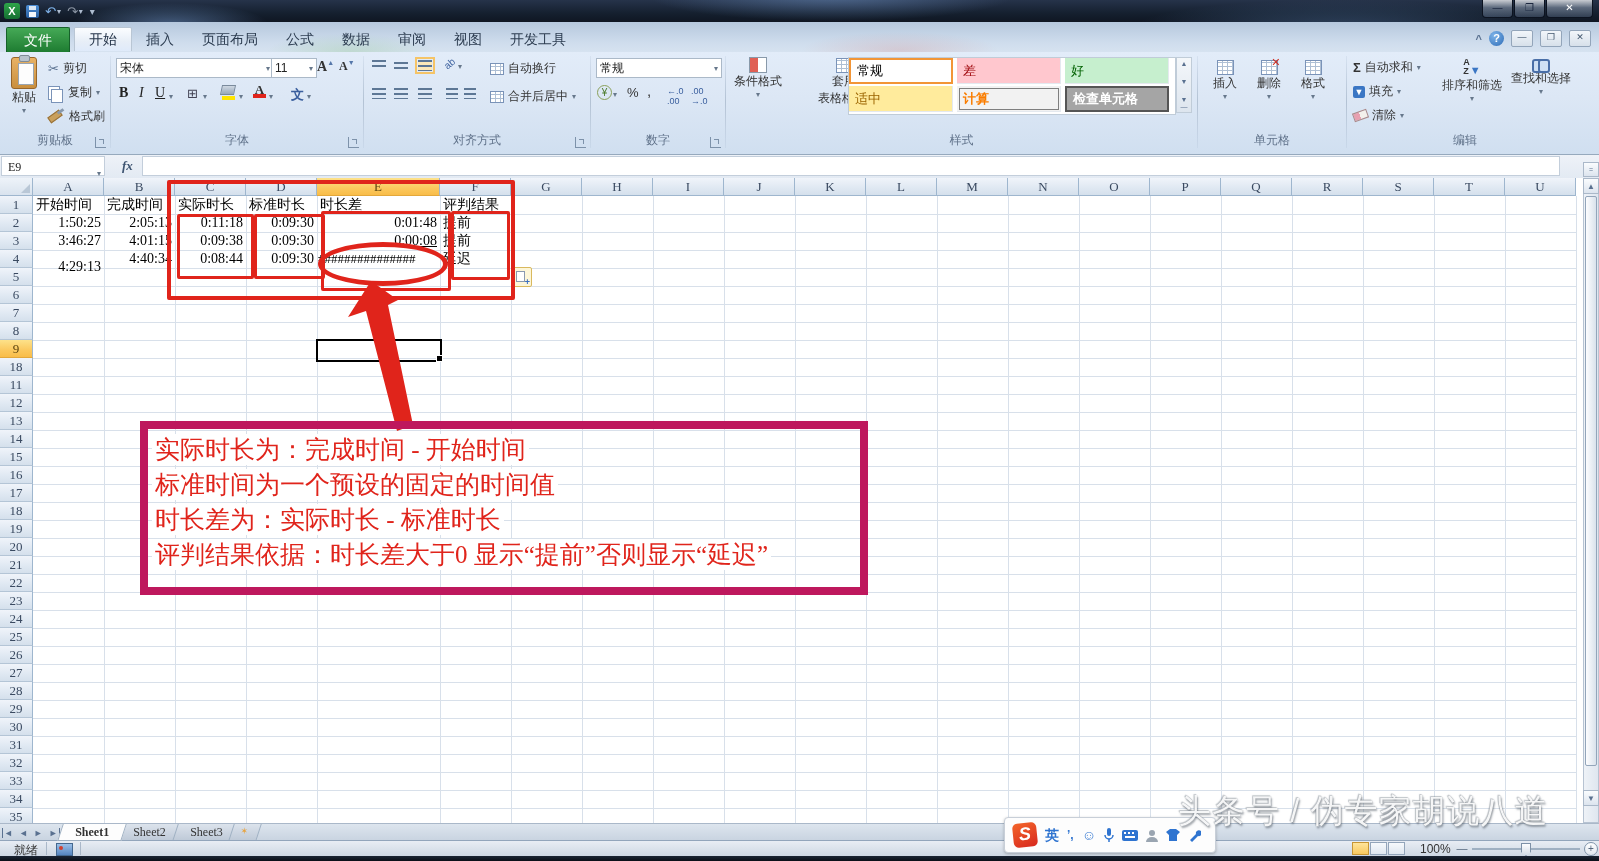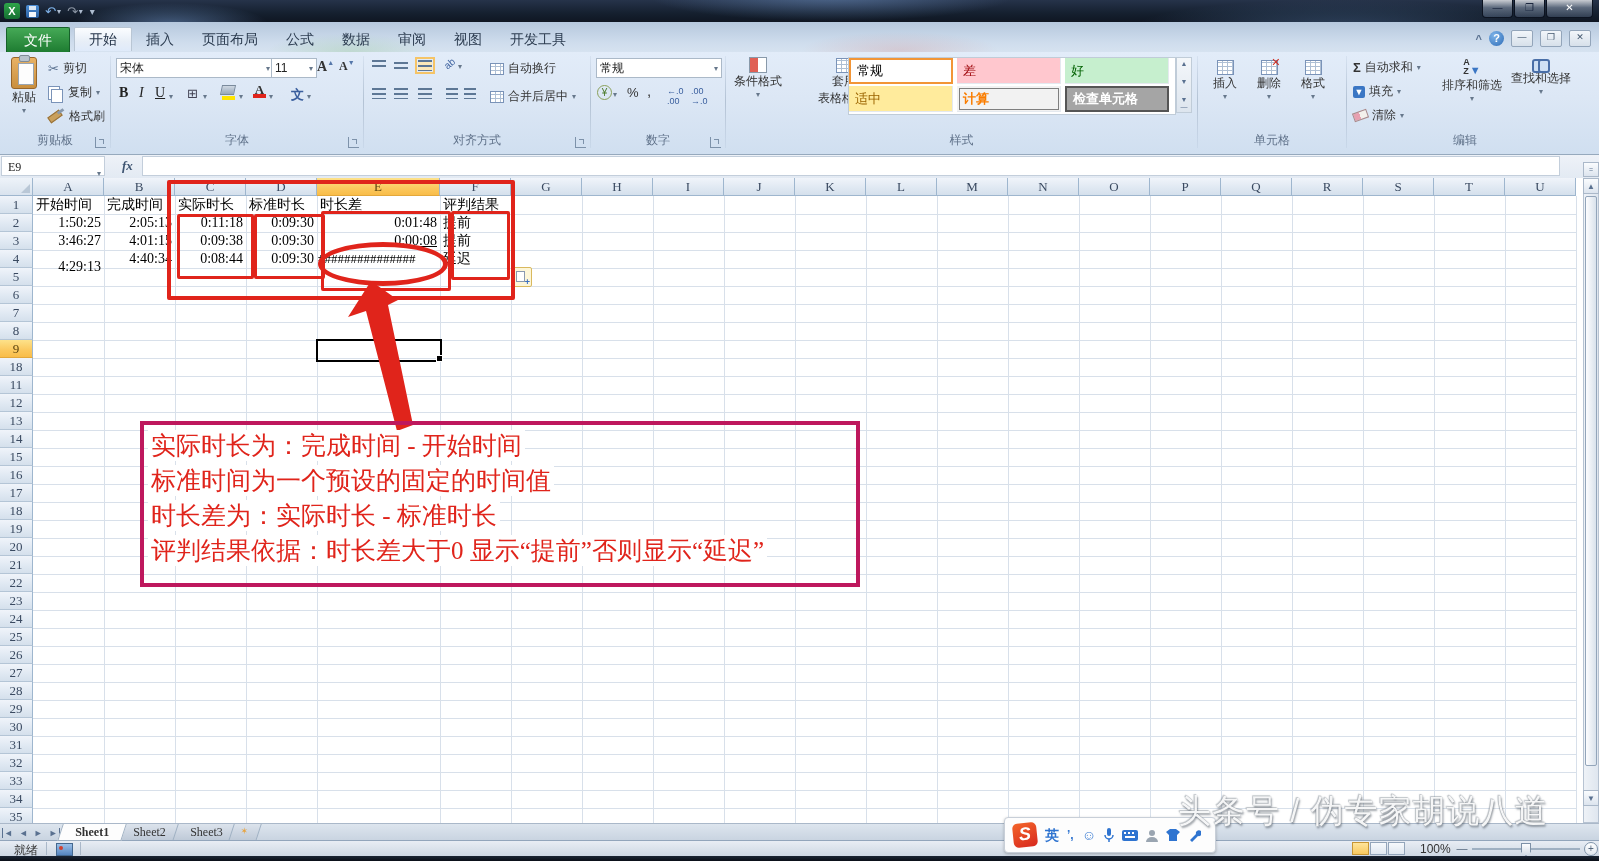--- a/index.html
+++ b/index.html
@@ -134,21 +134,21 @@
   .cell.hash{font-size:13px;letter-spacing:0px;padding:0 1px;}
 
   
   #selbox{position:absolute;border:2px solid #000;background:transparent;}
   #selhandle{position:absolute;width:5px;height:5px;background:#000;border:1px solid #fff;}
 
   
   .red-rect{position:absolute;border:3px solid #e0241b;border-radius:2px;}
   #red-outer{border-width:4px;}
   #red-ellipse{position:absolute;border:5px solid #e0241b;border-radius:50%;}
-  #ann-box{position:absolute;border:4px solid #be185d;}
+  #ann-box{position:absolute;border:8px solid #be185d;}
   .ann-line{position:absolute;left:4px;white-space:nowrap;}
   .ann-line span{display:inline-block;background:#fff;color:#e0241b;font-family:"Liberation Serif","DejaVu Serif",serif;
     font-size:25px;line-height:31px;padding:0 3px;}
   #smarttag{position:absolute;width:18px;height:18px;background:#fdf6d8;border:1px solid #d9b95e;border-radius:2px;}
   #smarttag::before{content:"";position:absolute;left:3px;top:3px;width:7px;height:9px;background:#fff;border:1px solid #8a9ab0;}
   #smarttag::after{content:"+";position:absolute;right:1px;bottom:-1px;color:#3a6fc0;font-size:9px;font-weight:bold;}
 
   
   .sbar{position:absolute;background:linear-gradient(90deg,#eef2f7,#dfe6ef);border:1px solid #b7c3d2;box-sizing:border-box;}
   .sbtn{position:absolute;background:linear-gradient(180deg,#fafcfe,#dce4ee);border:1px solid #aab8c9;color:#5a7190;

